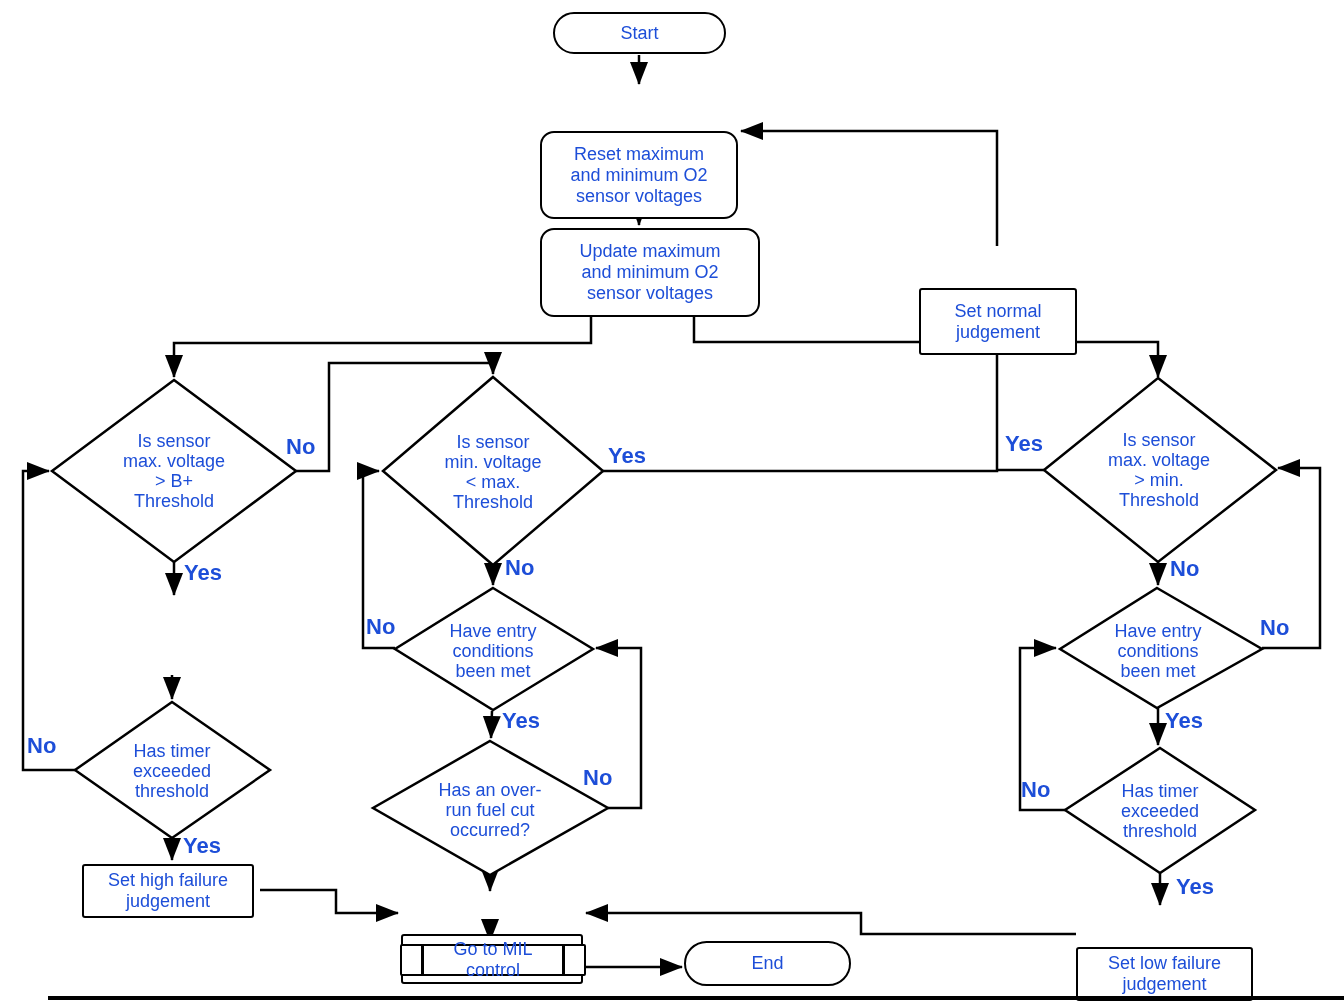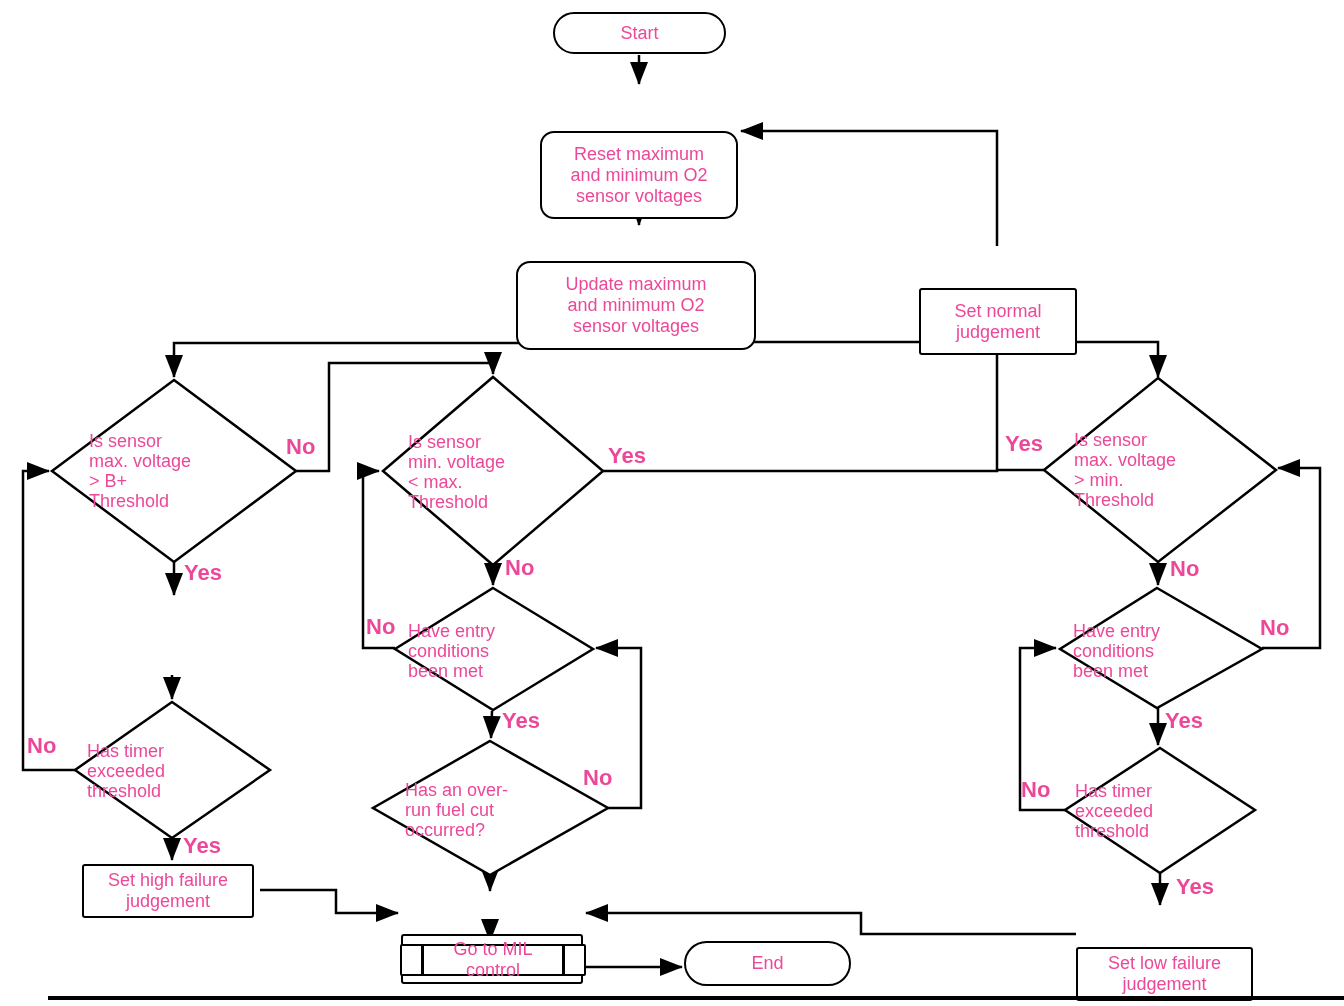--- a/index.html
+++ b/index.html
@@ -1,38 +1,38 @@
 <!DOCTYPE html>
 <html><head>
 <meta charset="utf-8">
 <style>
   html,body { margin:0; padding:0; background:#ffffff; }
   .canvas {
     position:relative; width:1344px; height:1006px; background:#ffffff;
-    font-family:"Liberation Sans", sans-serif; color:#ec4899;
+    font-family:"Liberation Sans", sans-serif; color:#1d4ed8;
     overflow:hidden;
     text-decoration:underline;
   }
   svg.layer { position:absolute; left:0; top:0; width:1344px; height:1006px; }
   .node {
     position:absolute; box-sizing:border-box; background:#fff;
     border:2.5px solid #000; display:flex; align-items:center; justify-content:center;
     text-align:center; white-space:pre-line; font-size:18px; line-height:21px;
   }
   .pill { border-radius:24px; }
   .rounded { border-radius:14px; }
   .rounded-sm { border-radius:3px;margin-top:40px; }
   .predef { border-radius:2px; }
   .predef::before, .predef::after {
     content:""; position:absolute; top:0; bottom:0; width:3px; background:#000;
   }
   .predef::before { left:19px; }
   .predef::after { right:19px; }
   .dtext {
-    position:absolute; transform:translate(-50%,-50%); text-align:left;
+    position:absolute; transform:translate(-50%,-50%); text-align:center;
     white-space:pre-line; font-size:18px; line-height:20px; width:170px;
   }
   .elabel { position:absolute; font-weight:700; font-size:22px; line-height:20px; }
   .bottom-rule { position:absolute; left:48px; top:996px; width:1296px; height:4px; background:#000; }
 </style>
 </head>
 <body>
 
 <div class="canvas">
 
@@ -81,21 +81,21 @@
       <polygon points="1160,748 1255,810 1160,873 1065,810"></polygon>
     </g>
   </svg>
 
   <div class="node pill" style="left:553px; top:12px; width:173px; height:42px;">Start</div>
 
   <div class="node rounded" style="left:540px; top:87px; width:198px; height:88px;margin-top:44px;">Reset maximum
 and minimum O2
 sensor voltages</div>
 
-  <div class="node rounded" style="left:516px; top:228px; width:240px; height:89px;margin-top:33px;">Update maximum
+  <div class="node rounded" style="left:540px; top:228px; width:220px; height:89px;">Update maximum
 and minimum O2
 sensor voltages</div>
 
   <div class="node rounded-sm" style="left:919px; top:248px; width:158px; height:67px;">Set normal
 judgement</div>
 
 
   <div class="node rounded-sm" style="left:82px; top:824px; width:172px; height:54px;">Set high failure
 judgement</div>
 

